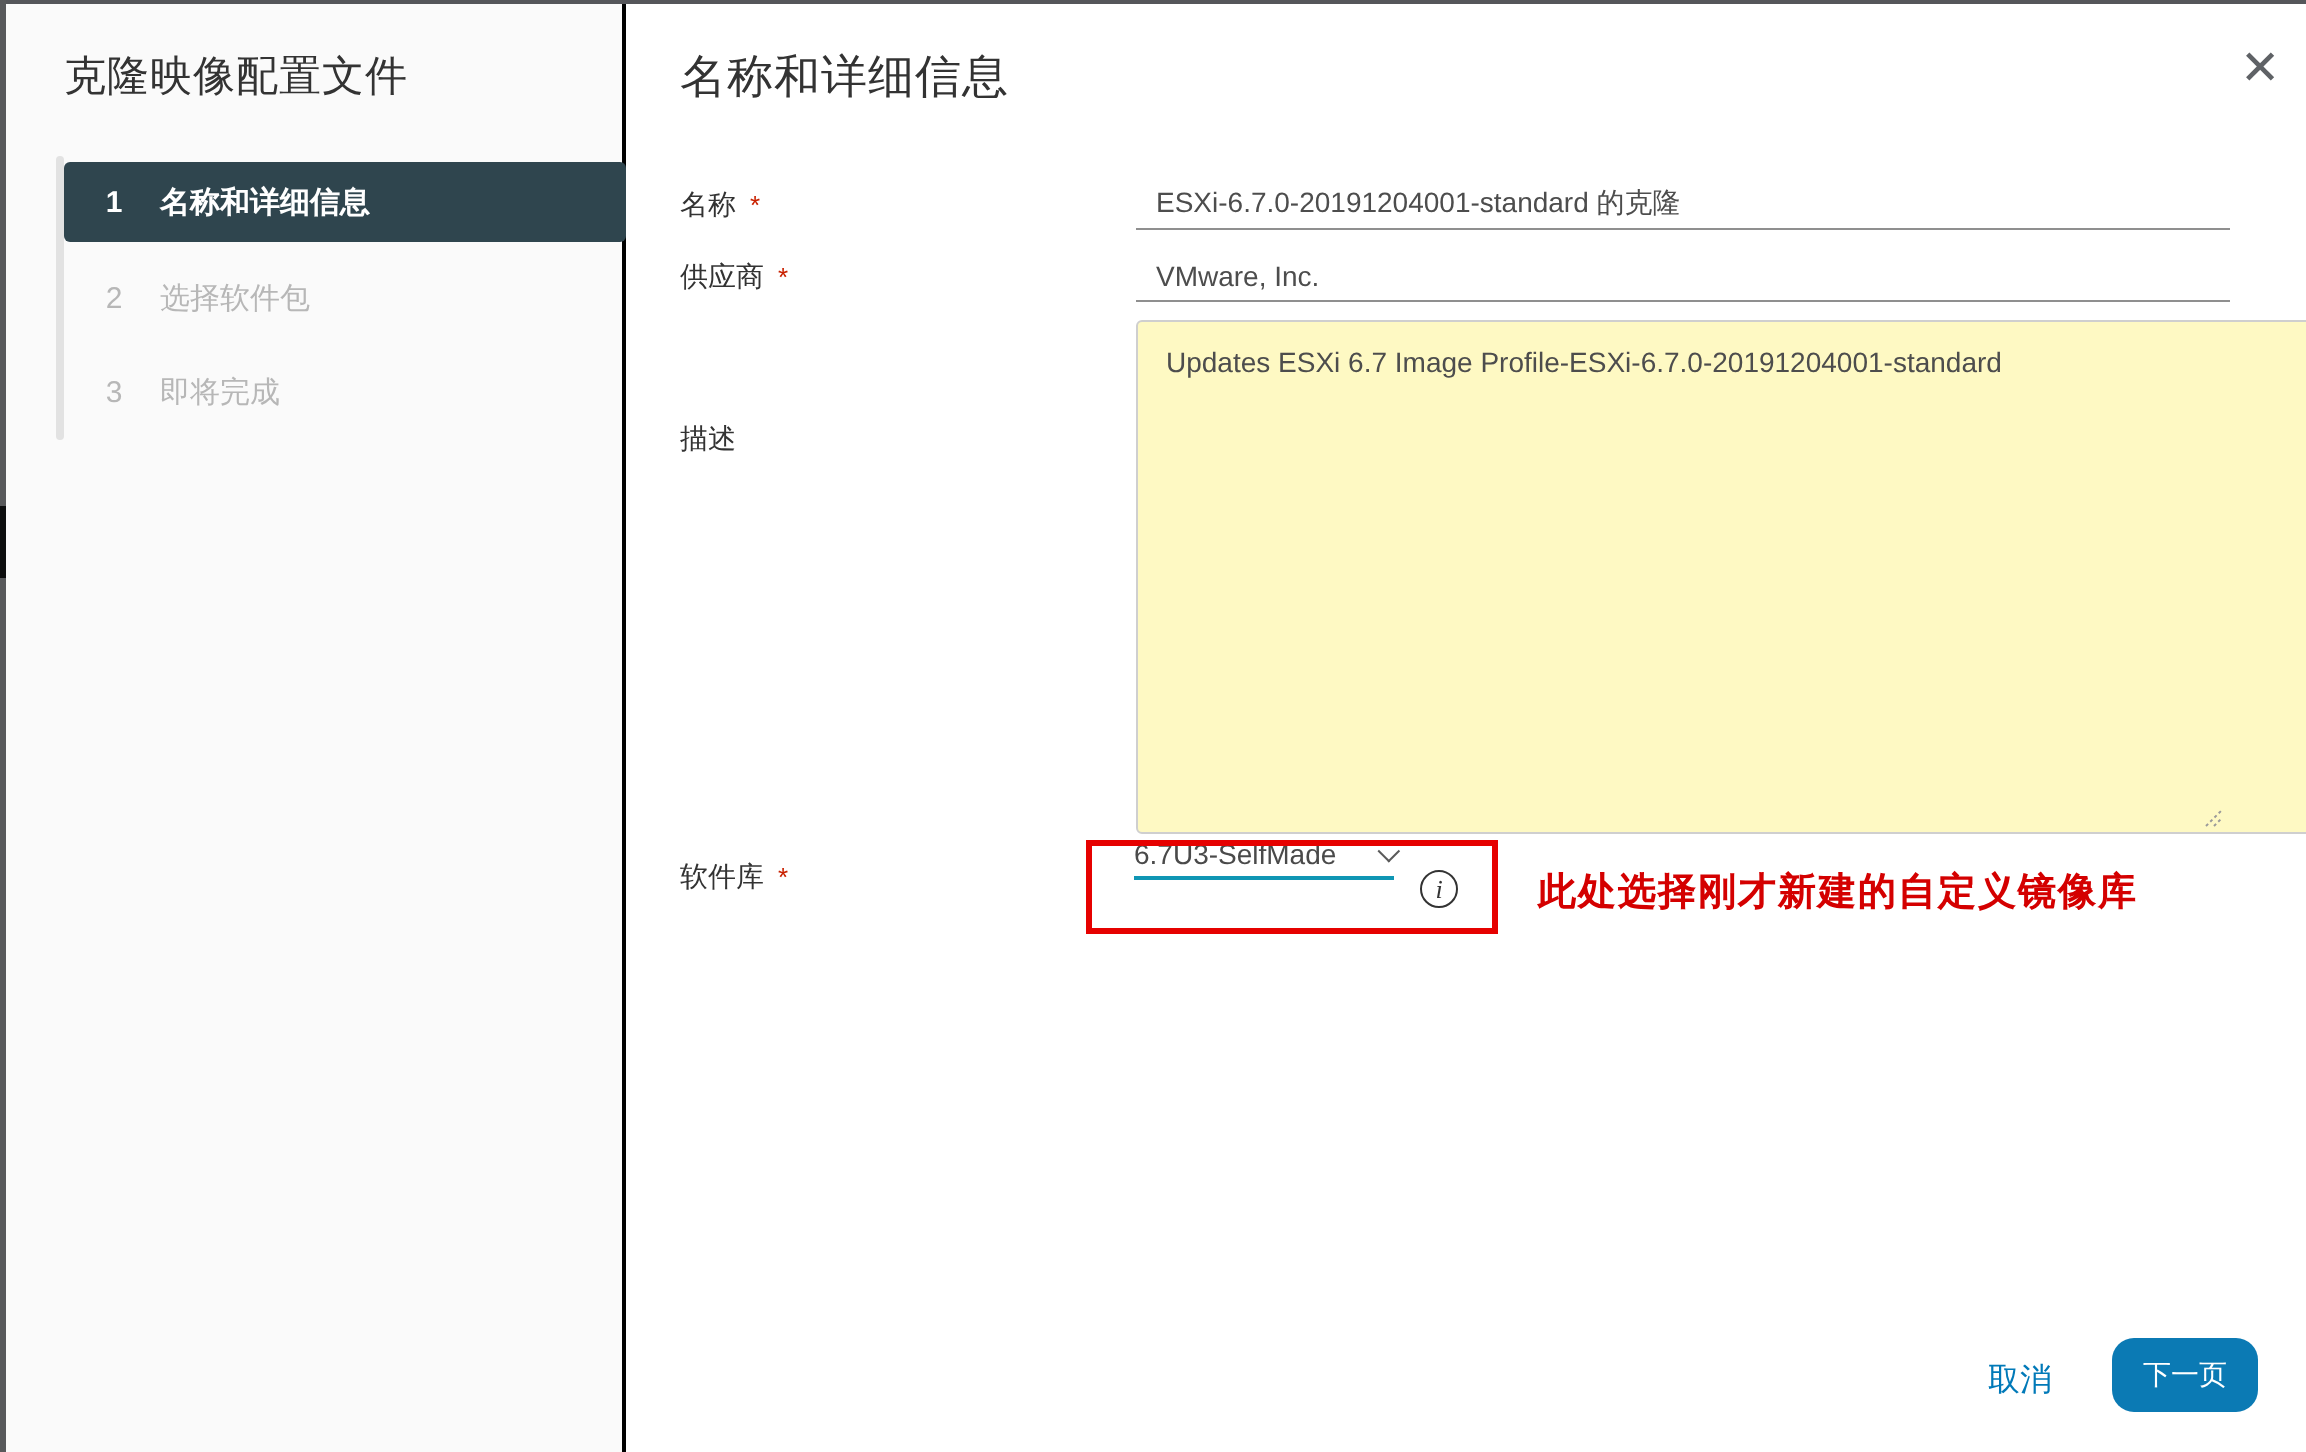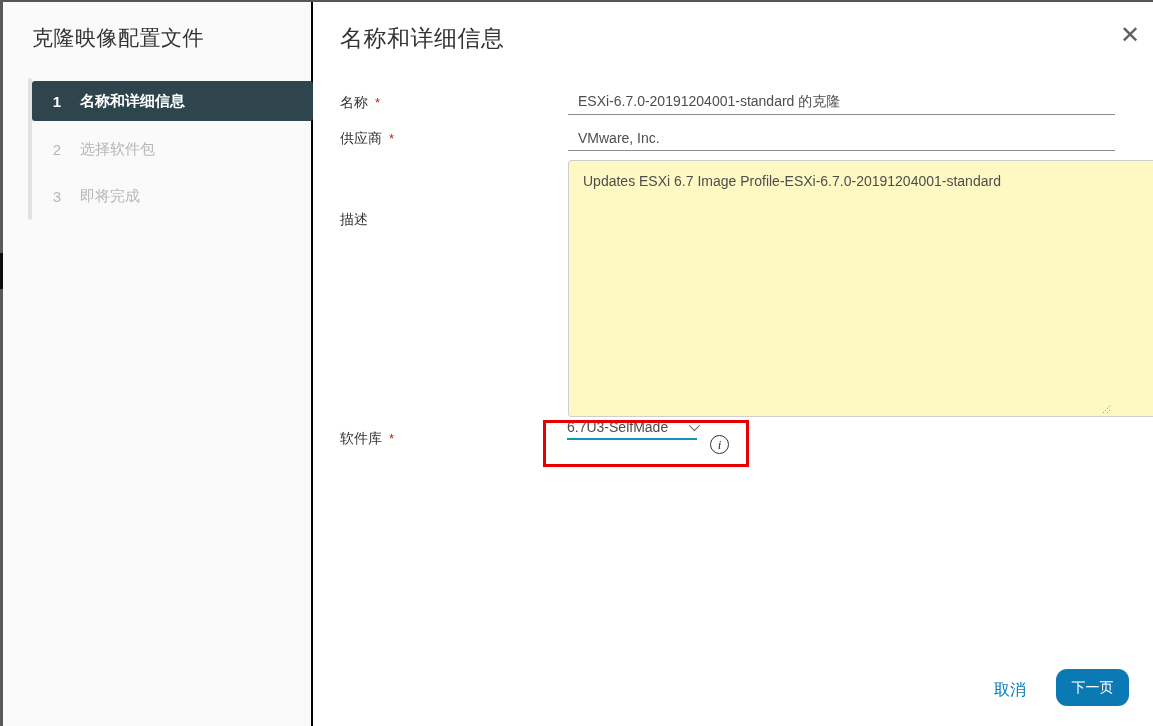--- a/index.html
+++ b/index.html
@@ -176,18 +176,19 @@
       <span>软件库</span><span class="req">*</span>
     </div>
     <div class="depot-select">
       <span>6.7U3-SelfMade</span>
       <span class="chevron"></span>
     </div>
     <div class="info-icon">
       <span>i</span>
     </div>
     <div class="highlight-box"></div>
+    <div class="annotation">此处选择刚才新建的自定义镜像库</div>
 
     <div class="cancel-link">取消</div>
     <button class="next-btn">下一页</button>
 
   </main>
 </div>
 
 </body></html>

